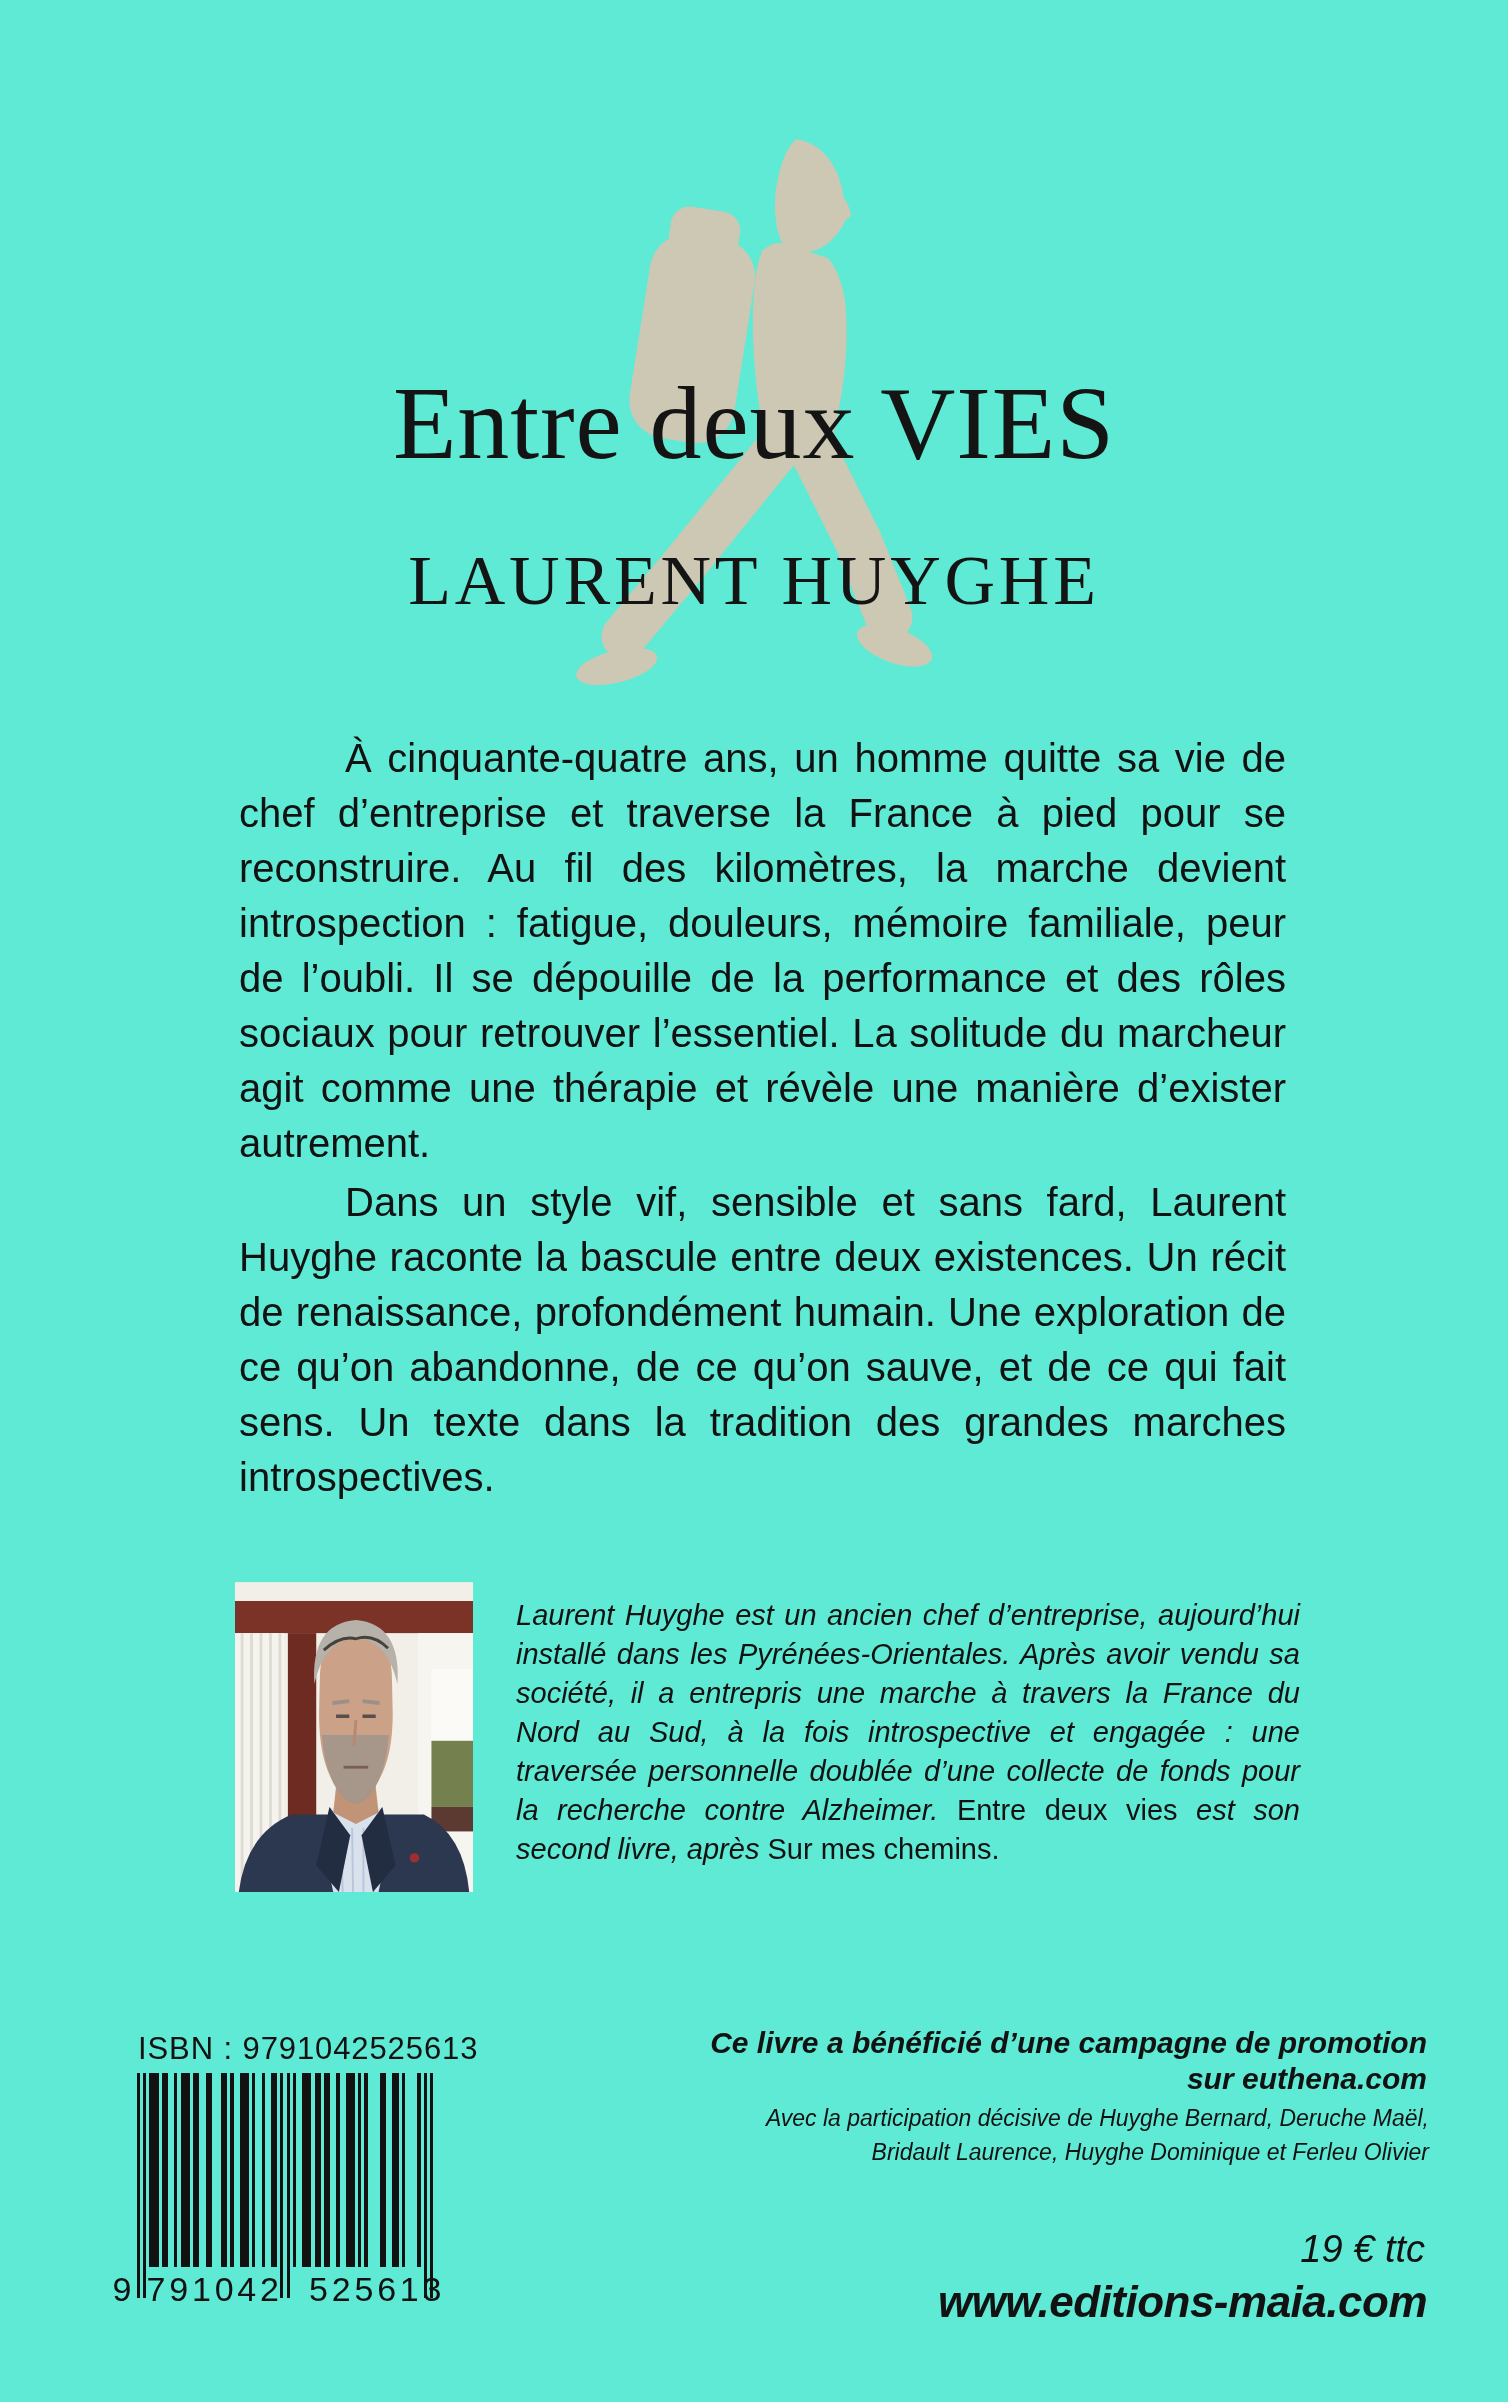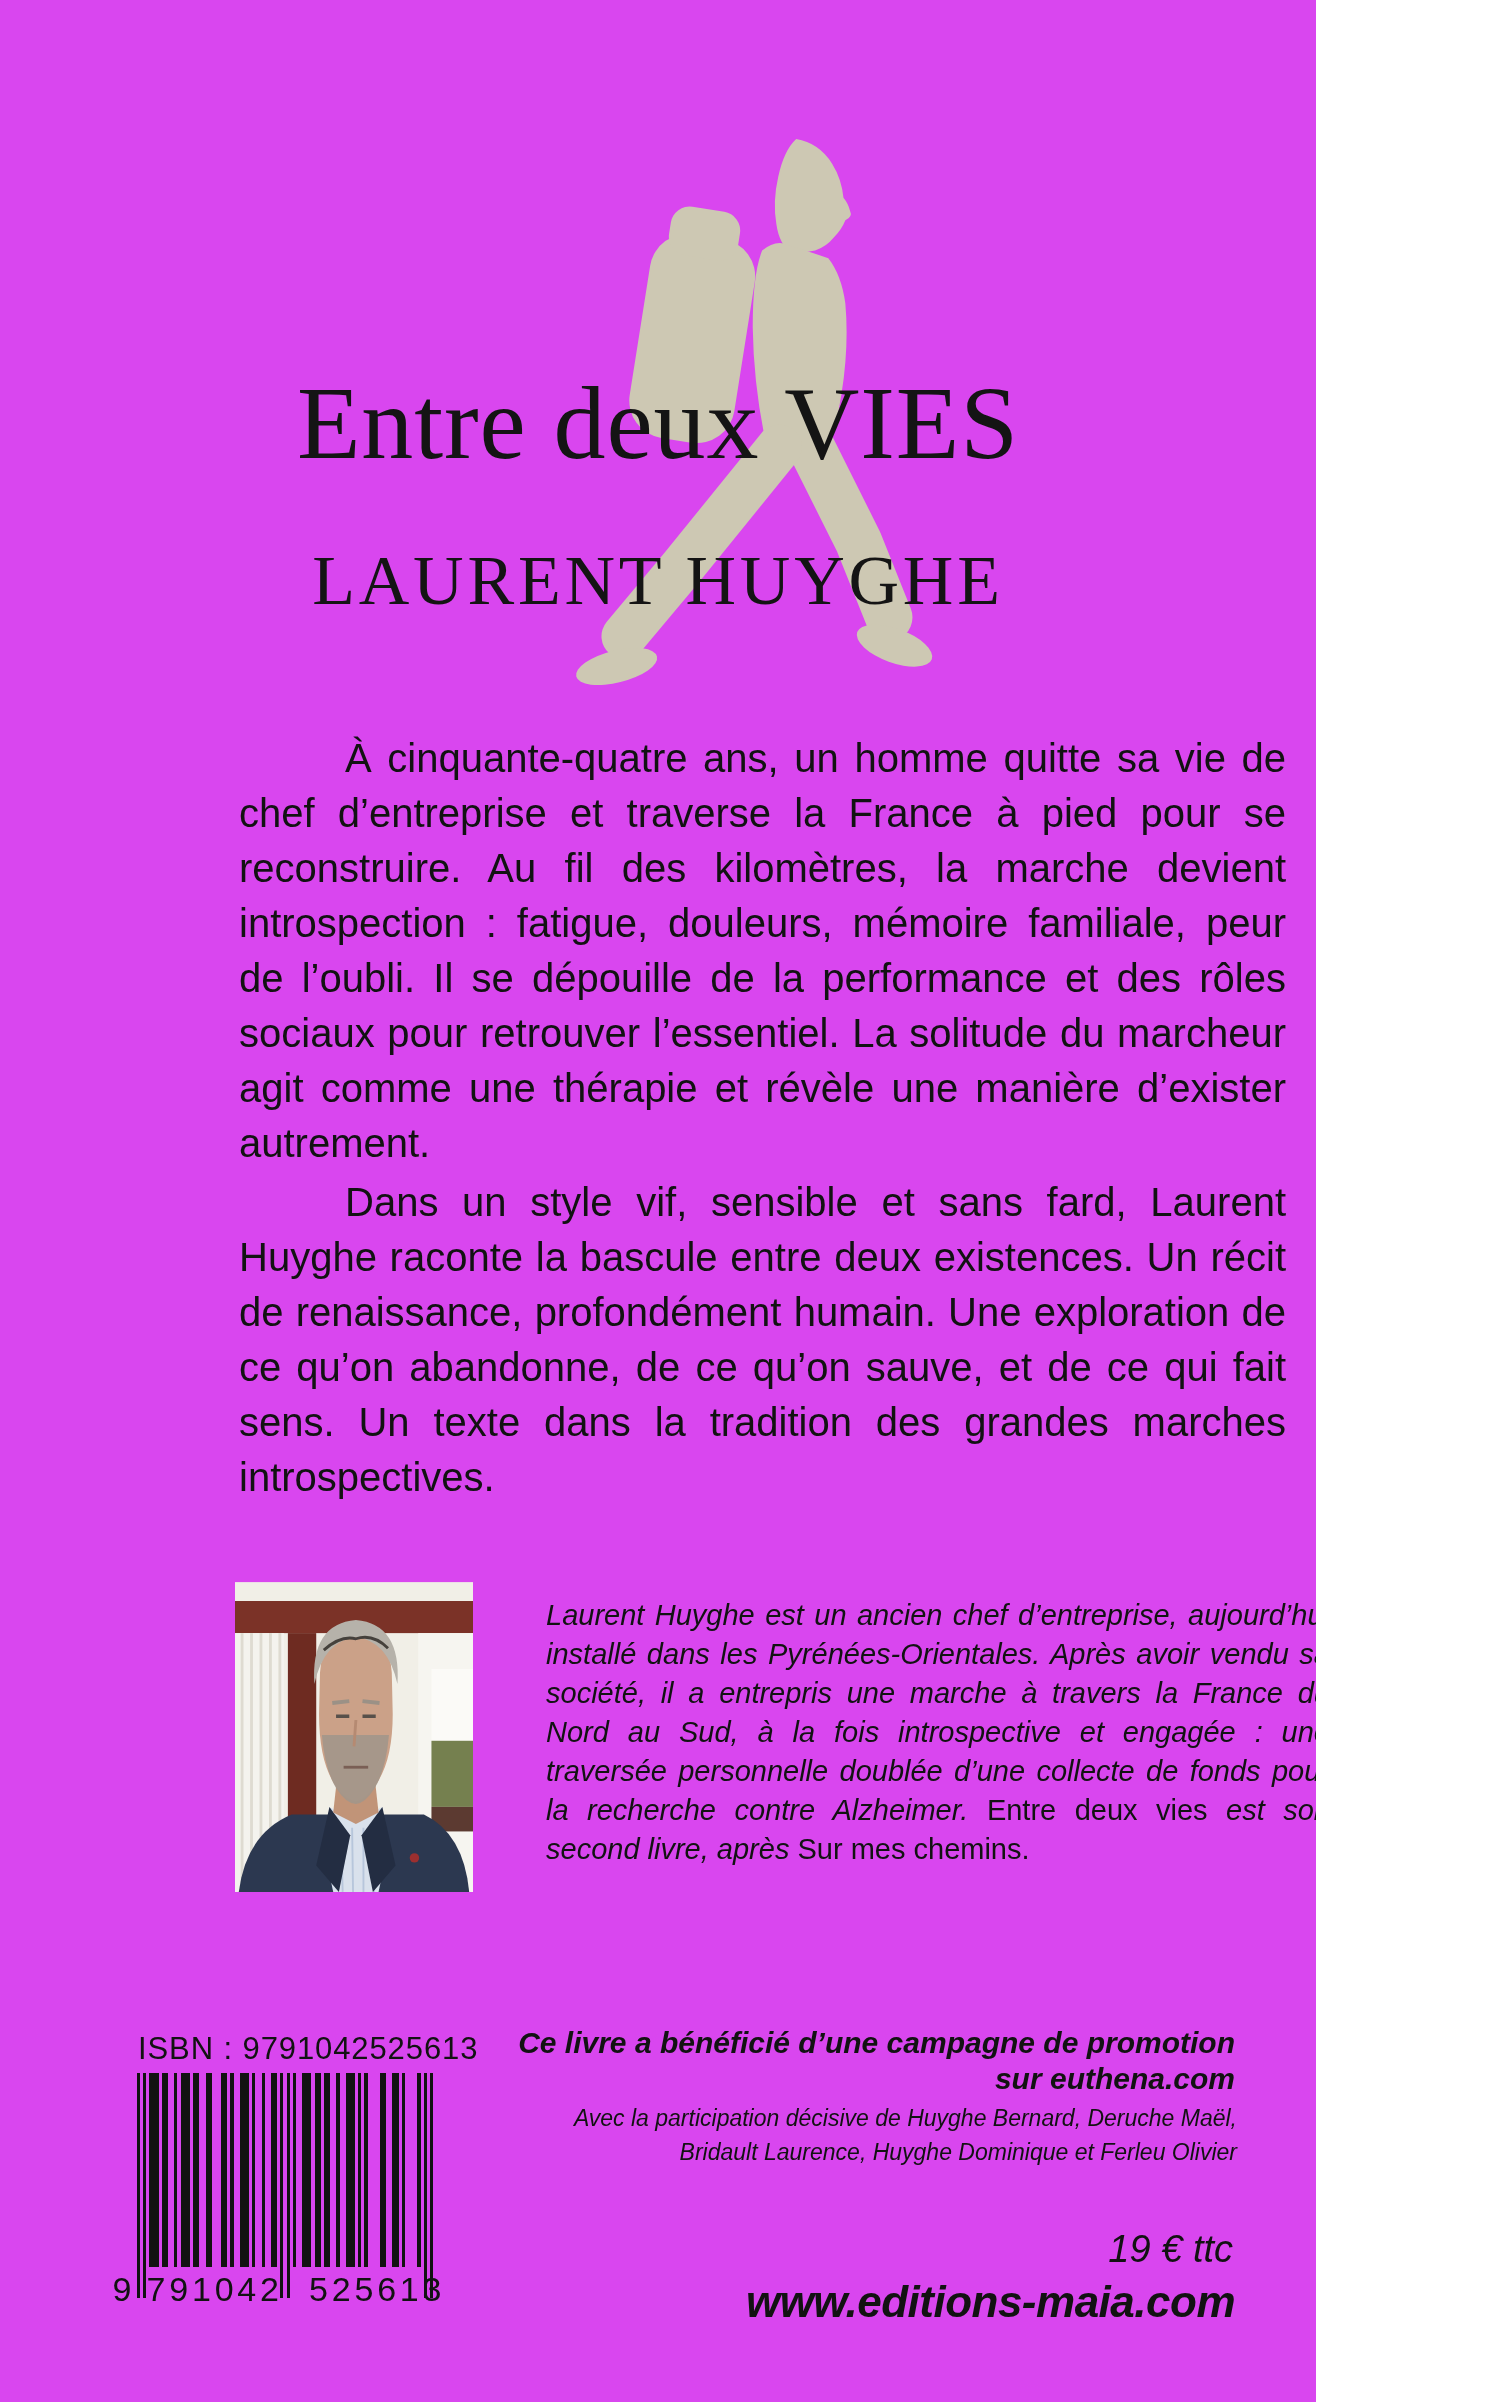--- a/index.html
+++ b/index.html
@@ -1,19 +1,19 @@
 <!DOCTYPE html>
 <html style="font-size:15px"><head>
 <meta charset="utf-8">
 <style>
   html,body{margin:0;padding:0;}
   .book{
     position:relative;
-    width:1316px;height:2403px;
-    background:#d946ef;
+    width:1508px;height:2403px;
+    background:#5eead4;
     color:#161616;
     font-family:"Liberation Sans",sans-serif;
     overflow:hidden;
   }
   
   .silhouette{position:absolute;left:558px;top:114px;width:397px;height:587px;z-index:1;}
 
   .title{
     position:absolute;left:0;right:0;top:301px;z-index:2;
     text-align:center;
@@ -31,21 +31,21 @@
   .synopsis{
     position:absolute;left:235px;top:727px;width:1055px;z-index:2;
     font-size:40px;line-height:55px;text-align:justify;color:#121212;
   }
   .synopsis p{margin:4px;text-indent:106px;}
 
   .bio-photo{position:absolute;left:235px;top:1582px;width:238px;height:310px;z-index:2;}
   .bio-text{
     position:absolute;left:516px;top:1567px;width:784px;z-index:2;
     font-style:italic;font-size:29px;line-height:39px;
-    text-align:justify;color:#121212;margin-left:30px;
+    text-align:justify;color:#121212;
   }
   .bio-text .roman{font-style:normal;}
 
   .isbn{
     position:absolute;left:138px;top:2031px;z-index:2;
     font-size:31px;letter-spacing:0.9px;color:#121212;
   }
   .barcode{position:absolute;left:137px;top:2073px;width:296px;height:248px;z-index:2;}
   .barcode .bar{position:absolute;top:0;height:194px;background:#121212;}
   .barcode .bar.tall{height:225px;}

